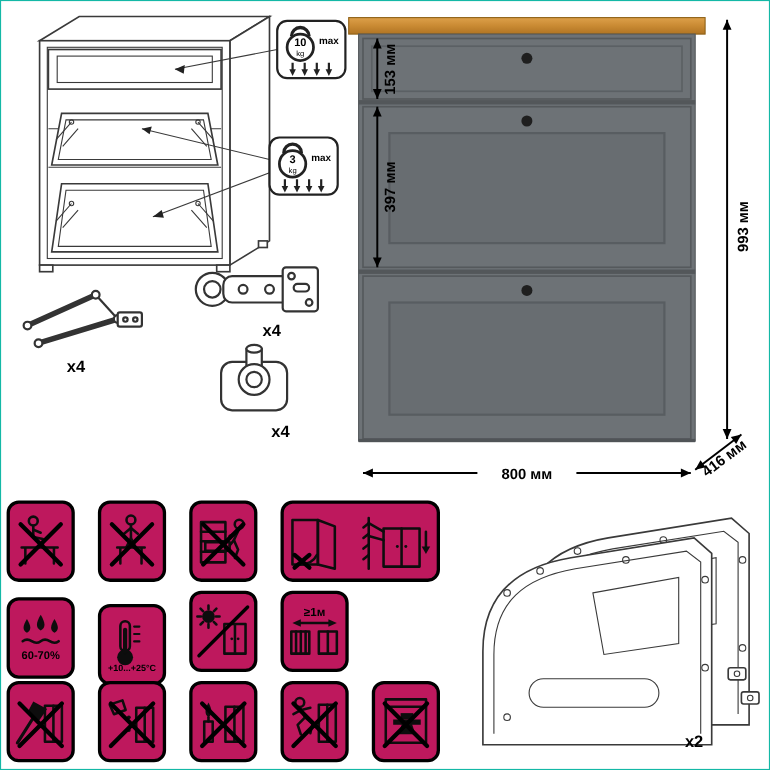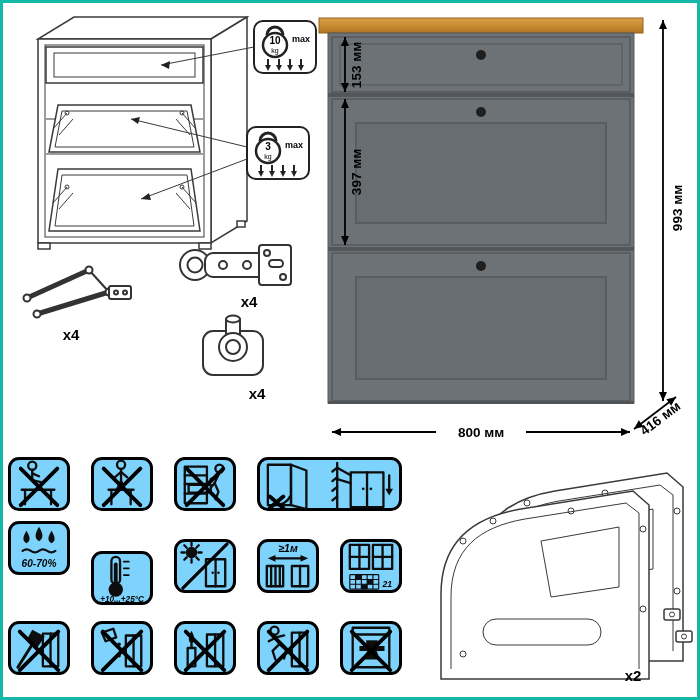--- a/index.html
+++ b/index.html
@@ -1,31 +1,31 @@
 <!DOCTYPE html>
 <html><head>
 <meta charset="utf-8">
 <style>
   html,body{margin:0;padding:0;background:#fff;}
   #root{
     position:relative;width:700px;height:700px;background:#fff;
     font-family:"Liberation Sans",sans-serif;overflow:hidden;
-    border:3px solid #14b8a6;box-sizing:border-box;text-align:right;
+    border:1px solid #14b8a6;box-sizing:border-box;text-align:right;
   }
   svg{position:absolute;overflow:visible;}
   svg text{font-family:"Liberation Sans",sans-serif;fill:#000;}
   .line{stroke:#3a3a3a;stroke-width:1.5;fill:#fff;}
   .thin{stroke:#3a3a3a;stroke-width:1;fill:none;}
   .dim{stroke:#000;stroke-width:1.8;fill:none;}
   .dimtxt{font-size:13.5px;font-weight:bold;}
   .qty{font-size:15px;font-weight:bold;}
   .pictcell{
-    position:absolute;width:62px;height:54px;background:#7dd3fc;
+    position:absolute;width:62px;height:74px;background:#be185d;
     border:3.5px solid #000;border-radius:11px;box-sizing:border-box;
-    display:flex;align-items:center;justify-content:center;font-style:italic;
+    display:flex;align-items:center;justify-content:center;
   }
   .pictcell.wide{width:145px;}
   .pict{stroke:#0d0d0d;stroke-width:2.4;fill:none;stroke-linecap:round;stroke-linejoin:round;}
   .xmark{stroke:#000;stroke-width:4;fill:none;stroke-linecap:round;}
   .hw{stroke:#333;stroke-width:2;fill:#fff;stroke-linejoin:round;}
 </style>
 </head>
 <body>
 
 <div id="root">
@@ -270,21 +270,21 @@
           <path d="M78 10 L92 18 M78 22 L92 26"></path>
           <path d="M132 18 V33"></path>
         </g>
         <circle cx="105" cy="32" r="1.4" fill="#0d0d0d"></circle>
         <circle cx="113" cy="32" r="1.4" fill="#0d0d0d"></circle>
         <polygon points="128,32 136,32 132,39" fill="#0d0d0d"></polygon>
         <path class="xmark" d="M8 52 L22 40 M8 40 L22 52" stroke-width="3"></path>
       </svg>
     </div>
 
-    <div class="pictcell" style="left:5px;top:68px">
+    <div class="pictcell" style="left:5px;top:92px">
       <svg width="52" height="52" viewBox="0 0 54 54">
         <path fill="#0d0d0d" d="M14 9 C10 15.5 9.5 19.5 14 22 C18.5 19.5 18 15.5 14 9 Z"></path>
         <path fill="#0d0d0d" d="M27 5 C22.5 12.5 22 17 27 20 C32 17 31.5 12.5 27 5 Z"></path>
         <path fill="#0d0d0d" d="M40 9 C36 15.5 35.5 19.5 40 22 C44.5 19.5 44 15.5 40 9 Z"></path>
         <path class="pict" d="M10 30 q4 -3 8.5 0 t8.5 0 t8.5 0 t8.5 0" stroke-width="2"></path>
         <text x="27" y="47" font-size="10.5" font-weight="bold" text-anchor="middle">60-70%</text>
       </svg>
     </div>
 
     <div class="pictcell" style="left:88px;top:98px">
@@ -321,35 +321,20 @@
         <polygon points="48,19 40,15.5 40,22.5" fill="#0d0d0d"></polygon>
         <g class="pict" stroke-width="2">
           <rect x="5" y="27" width="17" height="21"></rect>
           <path d="M9.5 27 V48 M14 27 V48 M18.5 27 V48"></path>
           <rect x="31" y="27" width="17" height="21"></rect>
           <path d="M39.5 27 V48"></path>
         </g>
       </svg>
     </div>
 
-    <div class="pictcell" style="left:337px;top:86px">
-      <svg width="52" height="52" viewBox="0 0 54 54">
-        <g class="pict" stroke-width="2">
-          <rect x="5" y="5" width="20" height="25"></rect>
-          <path d="M15 5 V30 M5 17.5 H25"></path>
-          <rect x="29" y="5" width="20" height="25"></rect>
-          <path d="M39 5 V30 M29 17.5 H49"></path>
-        </g>
-        <path d="M5 36 H35 M5 41 H35 M5 46 H35 M5 51 H35 M5 36 V51 M11 36 V51 M17 36 V51 M23 36 V51 M29 36 V51 M35 36 V51" stroke="#0d0d0d" stroke-width="1.2" fill="none"></path>
-        <rect x="11" y="36" width="6" height="5" fill="#0d0d0d"></rect>
-        <rect x="23" y="41" width="6" height="5" fill="#0d0d0d"></rect>
-        <rect x="17" y="46" width="6" height="5" fill="#0d0d0d"></rect>
-        <text x="44" y="49" font-size="9" font-weight="bold" text-anchor="middle">21</text>
-      </svg>
-    </div>
 
     <div class="pictcell" style="left:5px;top:168px">
       <svg width="52" height="52" viewBox="0 0 54 54">
         <g class="pict">
           <rect x="31" y="12" width="16" height="34"></rect>
           <path d="M39 12 V46"></path>
           <path d="M5 47 L24 17" stroke-width="3"></path>
         </g>
         <path fill="#0d0d0d" d="M20 8 L33 15 L25 27 L14 19 Z"></path>
         <path class="xmark" d="M7 50 L47 10 M7 10 L47 50"></path>

